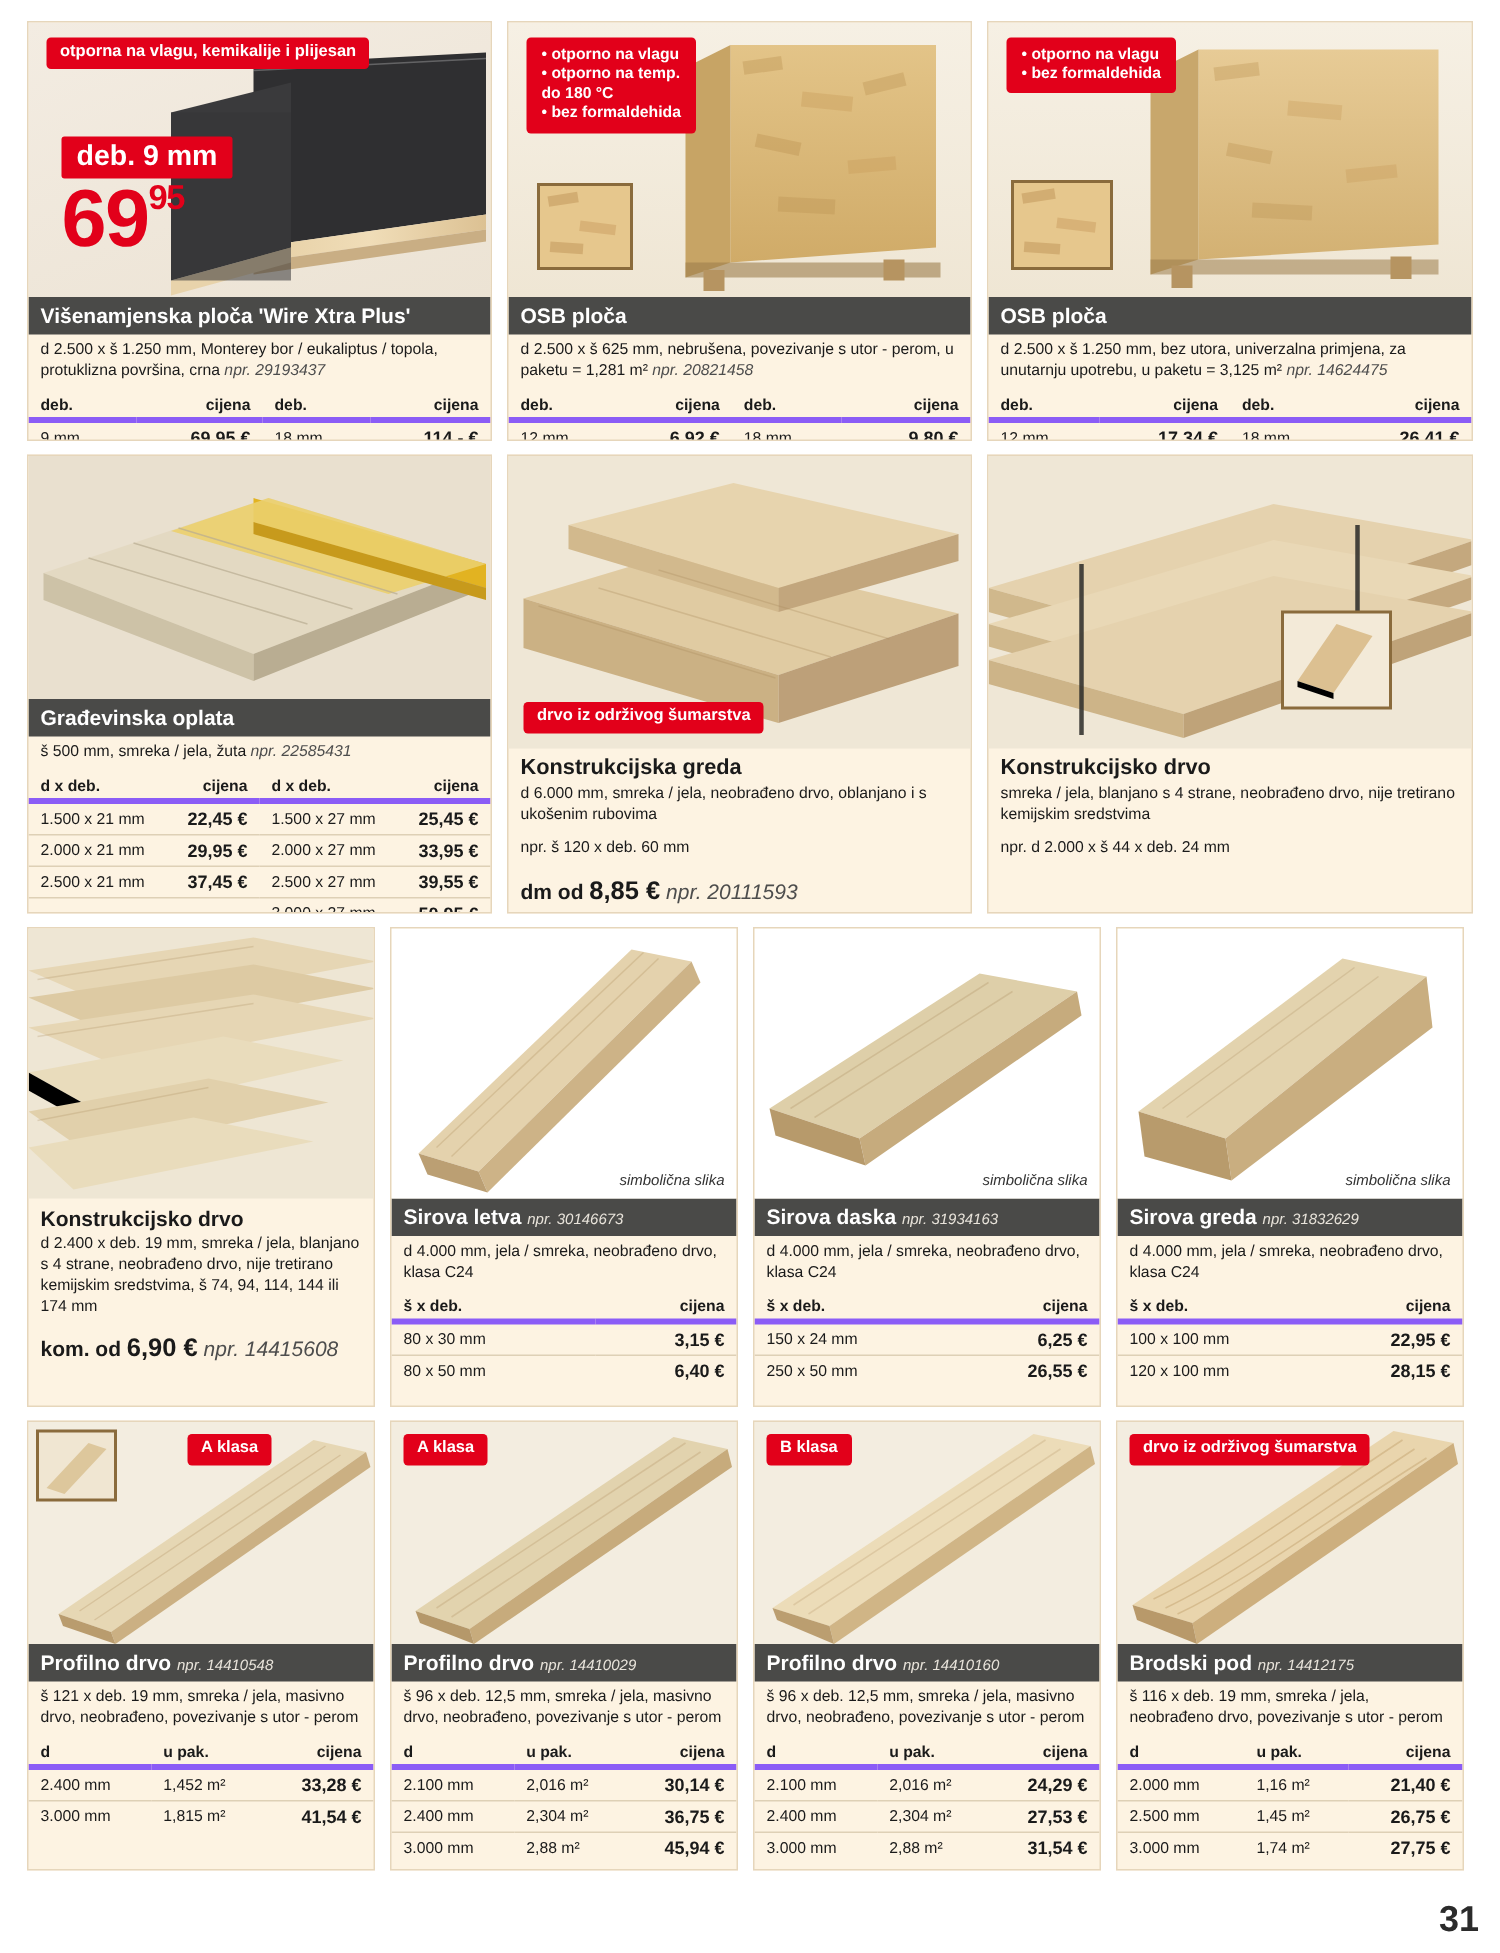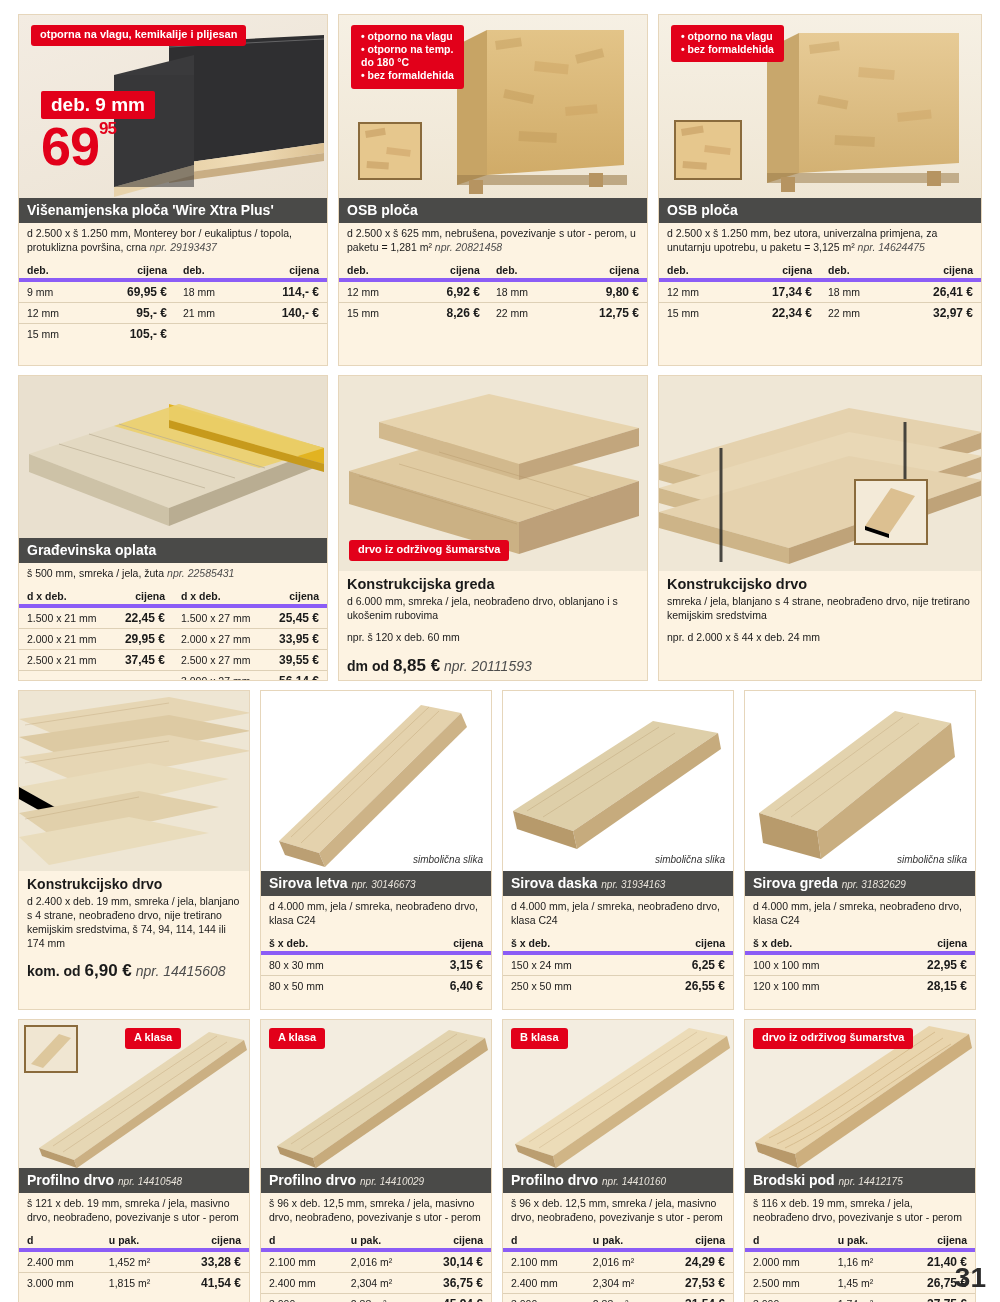--- a/index.html
+++ b/index.html
@@ -74,40 +74,40 @@
     position:absolute; left:22px; top:76px; width:180px; height:86px; z-index:6;
   }
   .splash .deb {
     background:#e2001a; color:#fff; font-weight:bold; font-size:19px;
     padding:3px 10px; display:inline-block; border-radius:2px;
   }
   .splash .big {
     color:#e2001a; font-weight:bold; font-size:54px; line-height:0.95;
     margin-top:2px; letter-spacing:-1px;
   }
-  .splash .cents { font-size:17px; vertical-align:top; }
+  .splash .cents { font-size:23px; vertical-align:top; }
 
   .symb { position:absolute; right:8px; bottom:6px; font-style:italic; font-size:10px; color:#333; }
 
   .pricebig { font-weight:bold; font-size:14px; }
   .pricebig .amount { font-size:17px; }
 
   .pagenum {
     position:absolute; right:14px; bottom:8px;
-    font-size:28px; font-weight:bold; color:#2b2b2b;
+    font-size:24px; font-weight:bold; color:#2b2b2b;
   }
 
   .row { display:flex; gap:10px; }
 </style>
 </head>
 <body>
 
 <div class="page">
 
-  <div class="row" style="height:352px;">
+  <div class="row" style="height:280px;">
 
     <div class="card" style="width:310px;">
       <div class="photo" style="height:183px;background:linear-gradient(160deg,#f3ece2 0%,#ece3d4 100%);">
         <svg width="310" height="183" viewBox="0 0 310 183">
           <defs>
             <linearGradient id="ply1" x1="0" y1="0" x2="1" y2="0">
               <stop offset="0" stop-color="#e6cfa4"></stop>
                 <stop offset="0.5" stop-color="#f0ddb8"></stop>
                 <stop offset="1" stop-color="#dcc193"></stop>
             </linearGradient>
@@ -349,21 +349,21 @@
             <tr>
               <td>2.500 x 21 mm</td>
               <td class="r price">37,45 €</td>
               <td>2.500 x 27 mm</td>
               <td class="r price">39,55 €</td>
             </tr>
             <tr>
               <td></td>
               <td class="r price"></td>
               <td>3.000 x 27 mm</td>
-              <td class="r price">56,14 €</td>
+              <td class="r price">50,95 €</td>
             </tr>
           </tbody>
         </table>
       </div>
     </div>
 
     <div class="card" style="width:310px;">
       <div class="photo" style="height:195px;background:#efe7d6;">
         <svg width="310" height="195" viewBox="0 0 310 195">
           <polygon points="10,95 120,62 300,105 180,146" fill="#e0cba2"></polygon>

